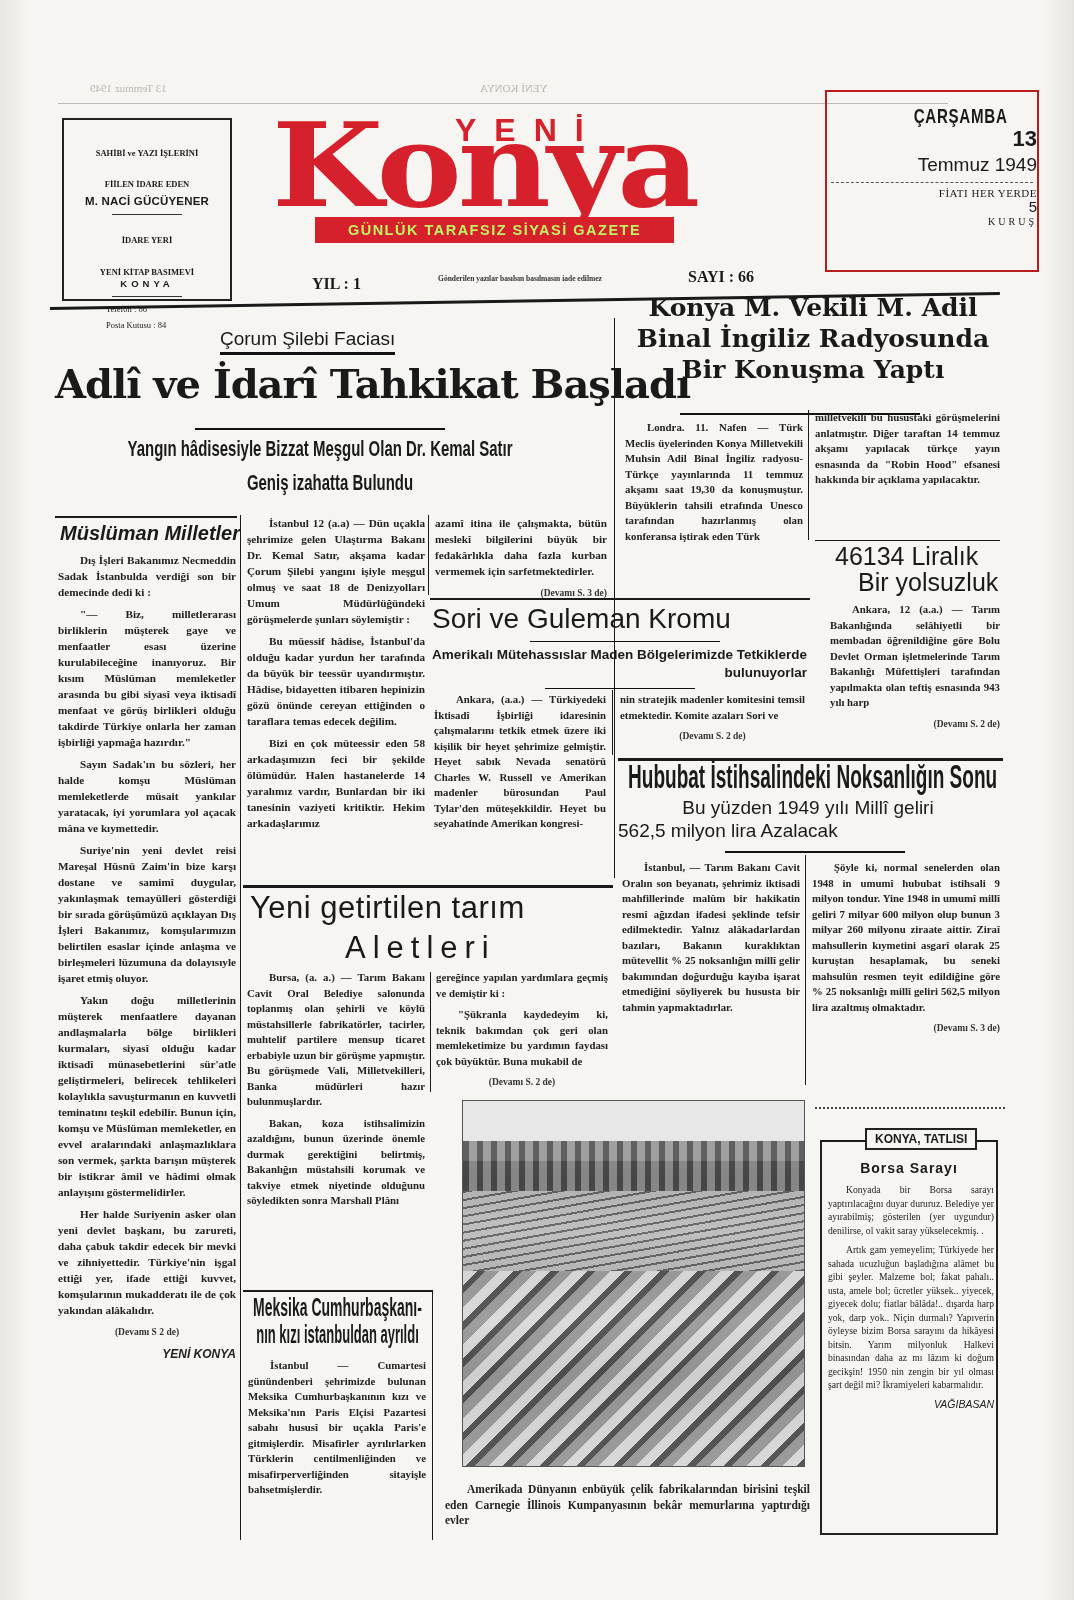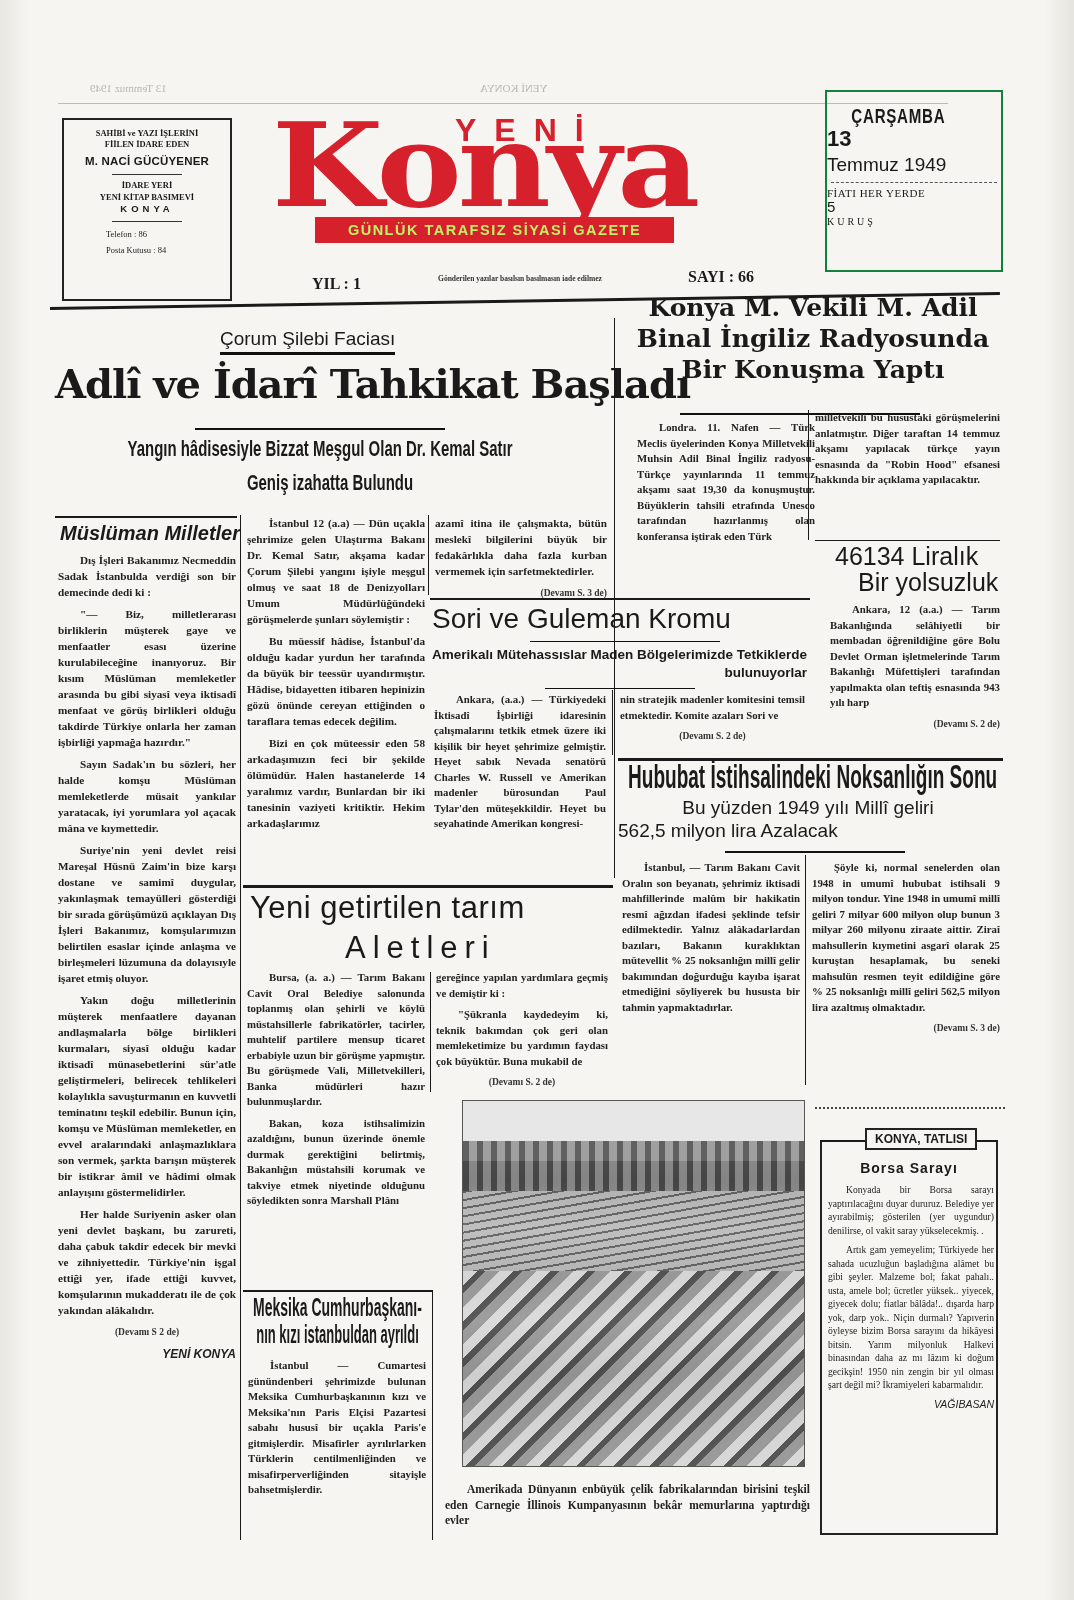--- a/index.html
+++ b/index.html
@@ -15,41 +15,41 @@
   .page-edge { position: absolute; left: 0; top: 0; width: 1074px; height: 1600px;
     background: linear-gradient(90deg, #e9e7e1 0, #f6f5f1 30px, #f6f5f1 1044px, #e6e4de 1074px); }
 
   .ghost-top { left: 60px; top: 82px; width: 900px; height: 14px; font-size: 11px; color: #b8b6b0;
     font-family: "Liberation Serif", serif; }
   .ghost-top span { position: absolute; }
 
   
   .imprint { left: 62px; top: 118px; width: 170px; height: 183px; border: 2px solid #222;
     text-align: center; font-family: "Liberation Serif", serif; font-size: 9px; line-height: 1.35; padding-top: 8px; }
-  .imprint .l1 { font-size: 8.5px; font-weight: bold; }
+  .imprint .l1 { font-size: 8.5px; font-weight: bold; margin-top: 20px; }
   .imprint .name { font-family: "Liberation Sans", sans-serif; font-weight: bold; font-size: 11.5px; margin: 3px 0 4px; letter-spacing: .2px; }
   .imprint .sep { width: 70px; height: 1px; background: #333; margin: 5px auto; }
   .imprint .konya { font-family: "Liberation Sans", sans-serif; font-weight: bold; letter-spacing: 4px; font-size: 9.5px; }
   .imprint .small { text-align: left; padding-left: 42px; font-size: 8.5px; line-height: 1.8; }
 
   
   .logo-yeni { left: 455px; top: 112px; font-family: "Liberation Sans", sans-serif; font-weight: bold;
     color: #d6202c; font-size: 32px; letter-spacing: 18px; }
   .logo-konya { left: 272px; top: 108px; font-family: "DejaVu Serif", serif; font-weight: bold;
     color: #d6202c; font-size: 128px; line-height: 1; letter-spacing: -4px; transform: scaleY(0.9); transform-origin: top left; }
   .logo-band { left: 315px; top: 217px; width: 359px; height: 26px; background: #d6202c; color: #bef264;
     font-family: "Liberation Sans", sans-serif; font-weight: bold; font-size: 14.5px; text-align: center;
     line-height: 26px; letter-spacing: 1.5px; }
 
   .yil { left: 312px; top: 275px; font-family: "Liberation Serif", serif; font-weight: bold; font-size: 16px; }
   .notice { left: 420px; top: 274px; width: 200px; font-family: "Liberation Serif", serif; font-size: 7.5px; text-align: center; line-height: 1.2; font-weight: bold; color: #333; }
   .sayi { left: 688px; top: 268px; font-family: "Liberation Serif", serif; font-weight: bold; font-size: 16px; }
 
   
-  .datebox { left: 825px; top: 90px; width: 178px; height: 182px; border: 2px solid #15803d; text-align: left; }
+  .datebox { left: 825px; top: 90px; width: 214px; height: 182px; border: 2px solid #b91c1c; text-align: right; }
   .datebox .day { font-family: "Liberation Sans", sans-serif; font-weight: bold; font-size: 21px; margin-top: 12px; transform: scaleX(0.72); letter-spacing: 1px; }
   .datebox .num { font-family: "Liberation Sans", sans-serif; font-weight: bold; font-size: 22px; line-height: 1; }
   .datebox .month { font-family: "Liberation Sans", sans-serif; font-size: 19px; margin-top: 4px; }
   .datebox .wave { height: 1px; border-top: 1px dashed #555; margin: 6px 4px 4px; }
   .datebox .price { font-family: "Liberation Serif", serif; font-size: 11px; letter-spacing: .5px; }
   .datebox .five { font-family: "Liberation Sans", sans-serif; font-size: 15px; line-height: 1.1; }
   .datebox .kurus { font-family: "Liberation Serif", serif; font-size: 10px; letter-spacing: 3px; }
 
   .rule { position: absolute; background: #1a1a1a; }
 
@@ -157,21 +157,21 @@
   <p>Sayın Sadak'ın bu sözleri, her halde komşu Müslüman memleketlerde müsait yankılar yaratacak, iyi yorumlara yol açacak mâna ve kıymettedir.</p>
   <p>Suriye'nin yeni devlet reisi Mareşal Hüsnü Zaim'in bize karşı dostane ve samimî duygular, yakınlaşmak temayülleri gösterdiği bir sırada görüşümüzü açıklayan Dış İşleri Bakanımız, komşularımızın belirtilen esaslar içinde anlaşma ve birleşmeleri lüzumuna da dolayısıyle işaret etmiş oluyor.</p>
   <p>Yakın doğu milletlerinin müşterek menfaatlere dayanan andlaşmalarla bölge birlikleri kurmaları, siyasî olduğu kadar iktisadî münasebetlerini sür'atle geliştirmeleri, belirecek tehlikeleri kolaylıkla savuşturmanın en kuvvetli teminatını teşkil edebilir. Bunun için, komşu ve Müslüman memleketler, en evvel aralarındaki anlaşmazlıklara son vermek, şarkta barışın müşterek bir istikrar âmil ve hâdimi olmak anlayışını göstermelidirler.</p>
   <p>Her halde Suriyenin asker olan yeni devlet başkanı, bu zarureti, daha çabuk takdir edecek bir mevki ve zihniyettedir. Türkiye'nin işgal ettiği yer, ifade ettiği kuvvet, komşularının mukadderatı ile de çok yakından alâkalıdır.</p>
   <div class="cont" style="text-align:center">(Devamı S 2 de)</div>
   <div style="text-align:right; font-family:'Liberation Sans',sans-serif; font-style:italic; font-weight:bold; font-size:12px; margin-top:6px;">YENİ KONYA</div>
 </div>
 
 <div class="abs konya-head">Konya M. Vekili M. Adil Binal İngiliz Radyosunda Bir Konuşma Yaptı</div>
 <div class="abs deco" style="left:680px; top:413px; width:240px; height:2px;"></div>
-<div class="abs col-text" style="left:625px; top:420px; width:178px; font-size:10.8px; line-height:15.5px;margin-left:12px;">
+<div class="abs col-text" style="left:625px; top:420px; width:178px; font-size:10.8px; line-height:15.5px;">
   <p>Londra. 11. Nafen — Türk Meclis üyelerinden Konya Milletvekili Muhsin Adil Binal İngiliz radyosu-Türkçe yayınlarında 11 temmuz akşamı saat 19,30 da konuşmuştur. Büyüklerin tahsili etrafında Unesco tarafından hazırlanmış olan konferansa iştirak eden Türk</p>
 </div>
 <div class="abs col-text" style="left:815px; top:410px; width:185px; font-size:10.8px; line-height:15.5px;">
   <p style="text-indent:0">milletvekili bu husustaki görüşmelerini anlatmıştır. Diğer taraftan 14 temmuz akşamı yapılacak türkçe yayın esnasında da "Robin Hood" efsanesi hakkında bir açıklama yapılacaktır.</p>
 </div>
 
 <div class="rule" style="left:815px; top:540px; width:185px; height:1px;"></div>
 <div class="abs sans-head" style="left:835px; top:542px; font-size:25px; font-weight:300;">46134 Liralık</div>
 <div class="abs sans-head" style="left:858px; top:568px; font-size:25px;">Bir yolsuzluk</div>
 <div class="abs col-text" style="left:830px; top:602px; width:170px; font-size:10.8px; line-height:15.5px;">

